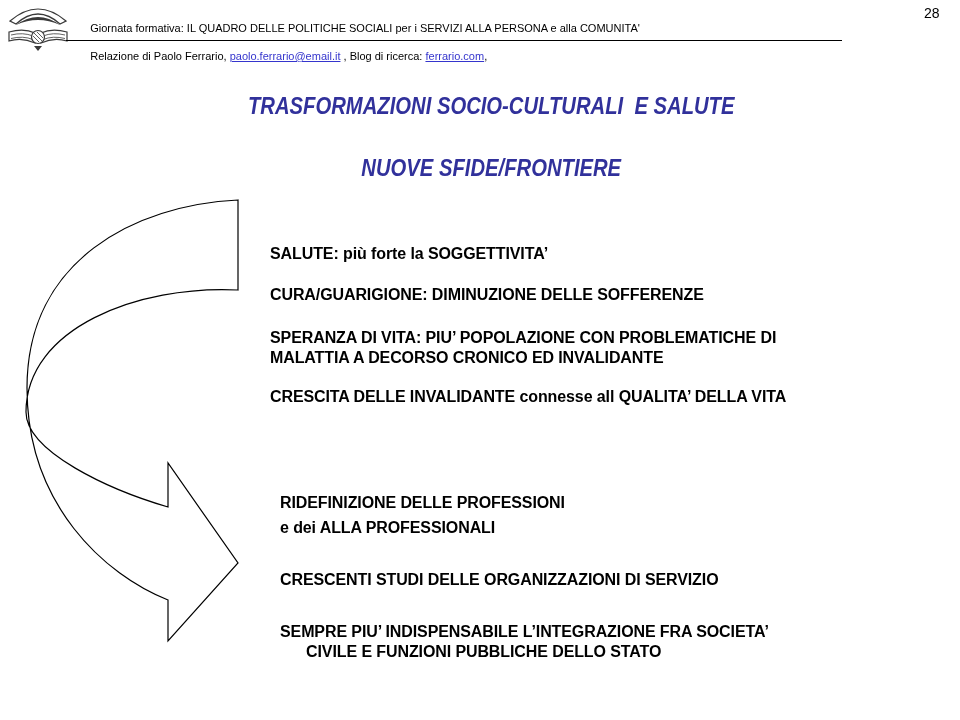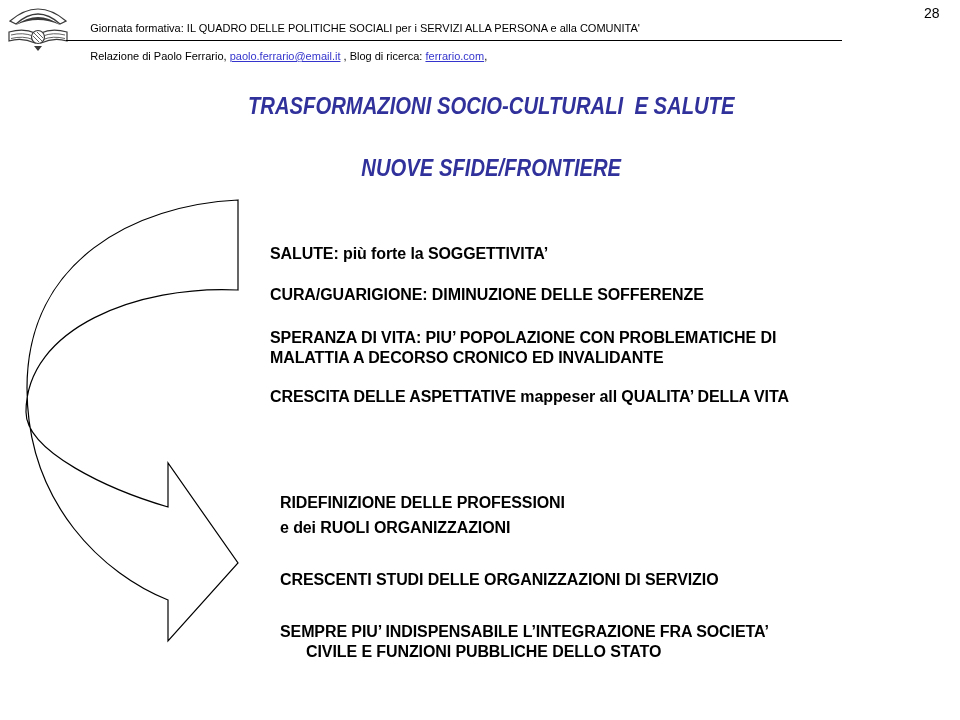--- a/index.html
+++ b/index.html
@@ -74,21 +74,21 @@
   <span class="curved-arrow">
     <svg width="224" height="462" viewBox="0 0 224 462">
       <path d="M218 10 C115 15 7 70 7 198 C7 315 85 385 148 410 L148 451 L218 373 L148 273 L148 317 C90 300 6 262 6 222 C6 138 118 95 218 100 Z" fill="#fff" stroke="#000" stroke-width="1.2" fill-rule="nonzero"></path>
     </svg>
   </span>
 
   <div class="blk g1 t245">SALUTE: più forte la SOGGETTIVITA’</div>
   <div class="blk g1 t286">CURA/GUARIGIONE: DIMINUZIONE DELLE SOFFERENZE</div>
   <div class="blk g1 t329">SPERANZA DI VITA: PIU’ POPOLAZIONE CON PROBLEMATICHE DI
 MALATTIA A DECORSO CRONICO ED INVALIDANTE</div>
-  <div class="blk g1 t388">CRESCITA DELLE ASPETTATIVE mappeser all QUALITA’ DELLA VITA</div>
+  <div class="blk g1 t388">CRESCITA DELLE INVALIDANTE connesse all QUALITA’ DELLA VITA</div>
 
   <div class="blk g2 t491 lh25">RIDEFINIZIONE DELLE PROFESSIONI
-e dei RUOLI ORGANIZZAZIONI</div>
+e dei ALLA PROFESSIONALI</div>
   <div class="blk g2 t571">CRESCENTI STUDI DELLE ORGANIZZAZIONI DI SERVIZIO</div>
   <div class="blk g2 t623">SEMPRE PIU’ INDISPENSABILE L’INTEGRAZIONE FRA SOCIETA’
       CIVILE E FUNZIONI PUBBLICHE DELLO STATO</div>
 
 </div>
 
 </body></html>

